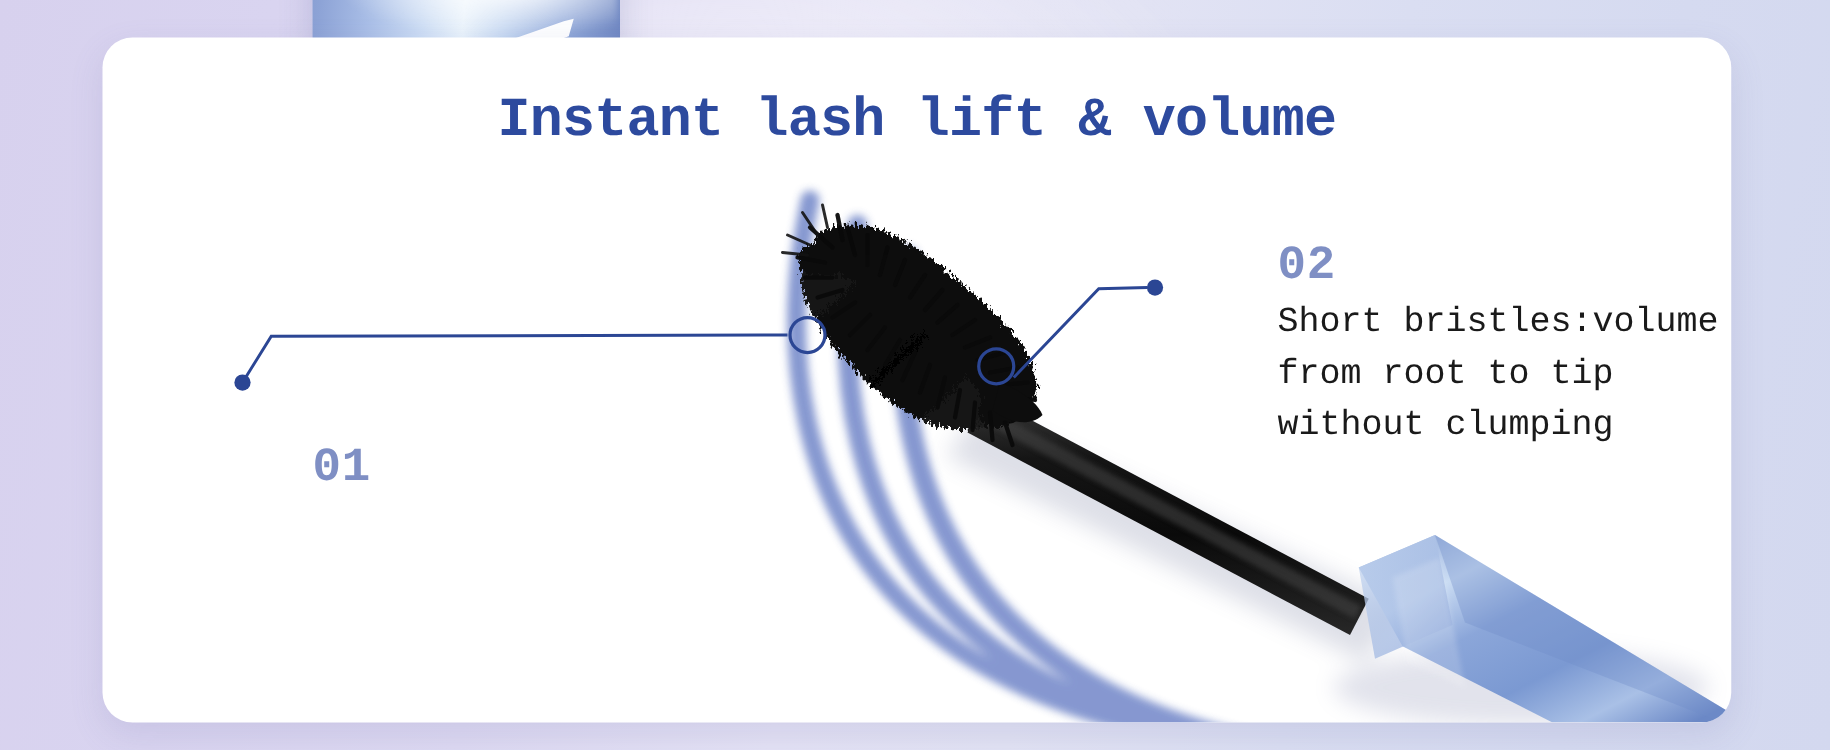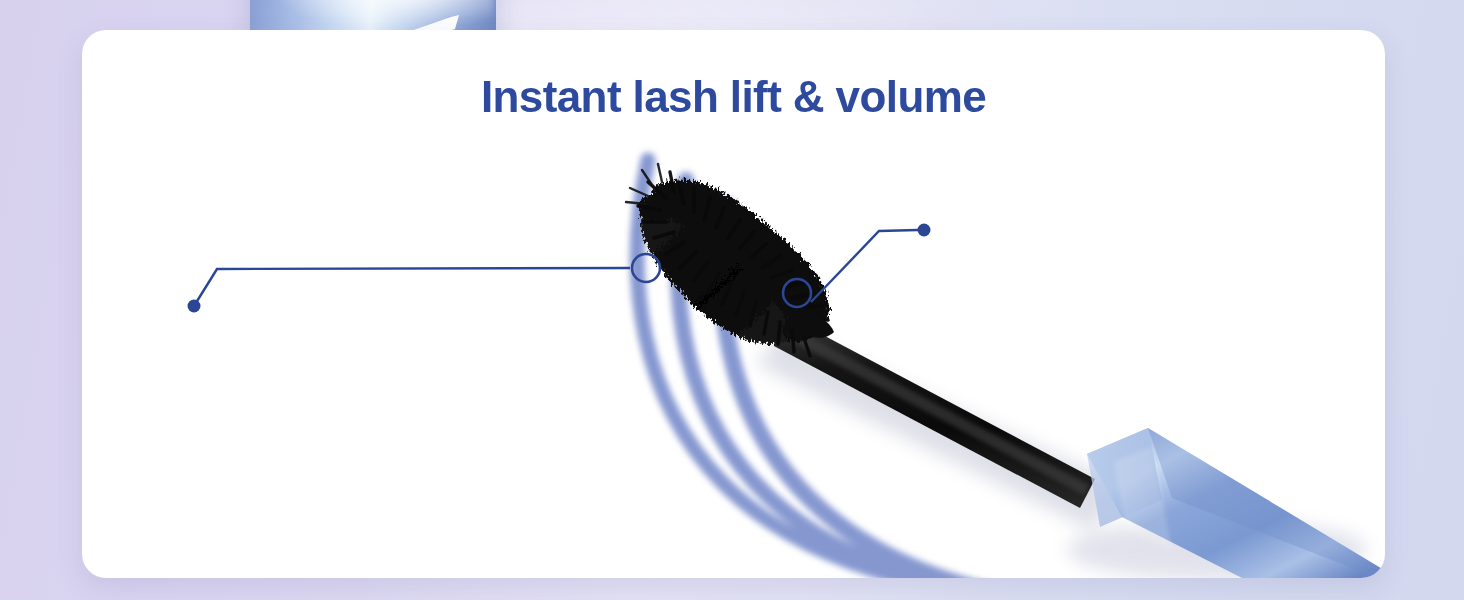--- a/index.html
+++ b/index.html
@@ -5,21 +5,21 @@
   html, body {
     margin: 0;
     padding: 0;
     background: #ffffff;
   }
   #stage {
     position: relative;
     width: 1464px;
     height: 600px;
     overflow: hidden;
-    font-family: Liberation Sans, sans-serif;
+    font-family: Liberation Mono, monospace;
     background: #ffffff;
   }
 
   
   .bg-base {
     position: absolute;
     inset: 0;
     background: linear-gradient(100deg,
                 #d7d1ee 0%,
                 #d9d4f0 14%,
@@ -280,17 +280,24 @@
 
         <g stroke="#2b4694" stroke-width="2.4" fill="none">
           <path d="M729 272 L797 201 L836 200"></path>
         </g>
         <circle cx="715" cy="263" r="14" fill="none" stroke="#2b4694" stroke-width="2.6"></circle>
         <circle cx="842" cy="200" r="6.5" fill="#2b4694"></circle>
       </svg>
     </div>
 
     <div class="callout" id="callout-01">
+      <div class="num">01</div>
     </div>
 
+    <div class="callout" id="callout-02">
+      <div class="num">02</div>
+      <div class="body">Short bristles:volume
+from root to tip
+without clumping</div>
+    </div>
 
   </div>
 </div>
 
 </body></html>

